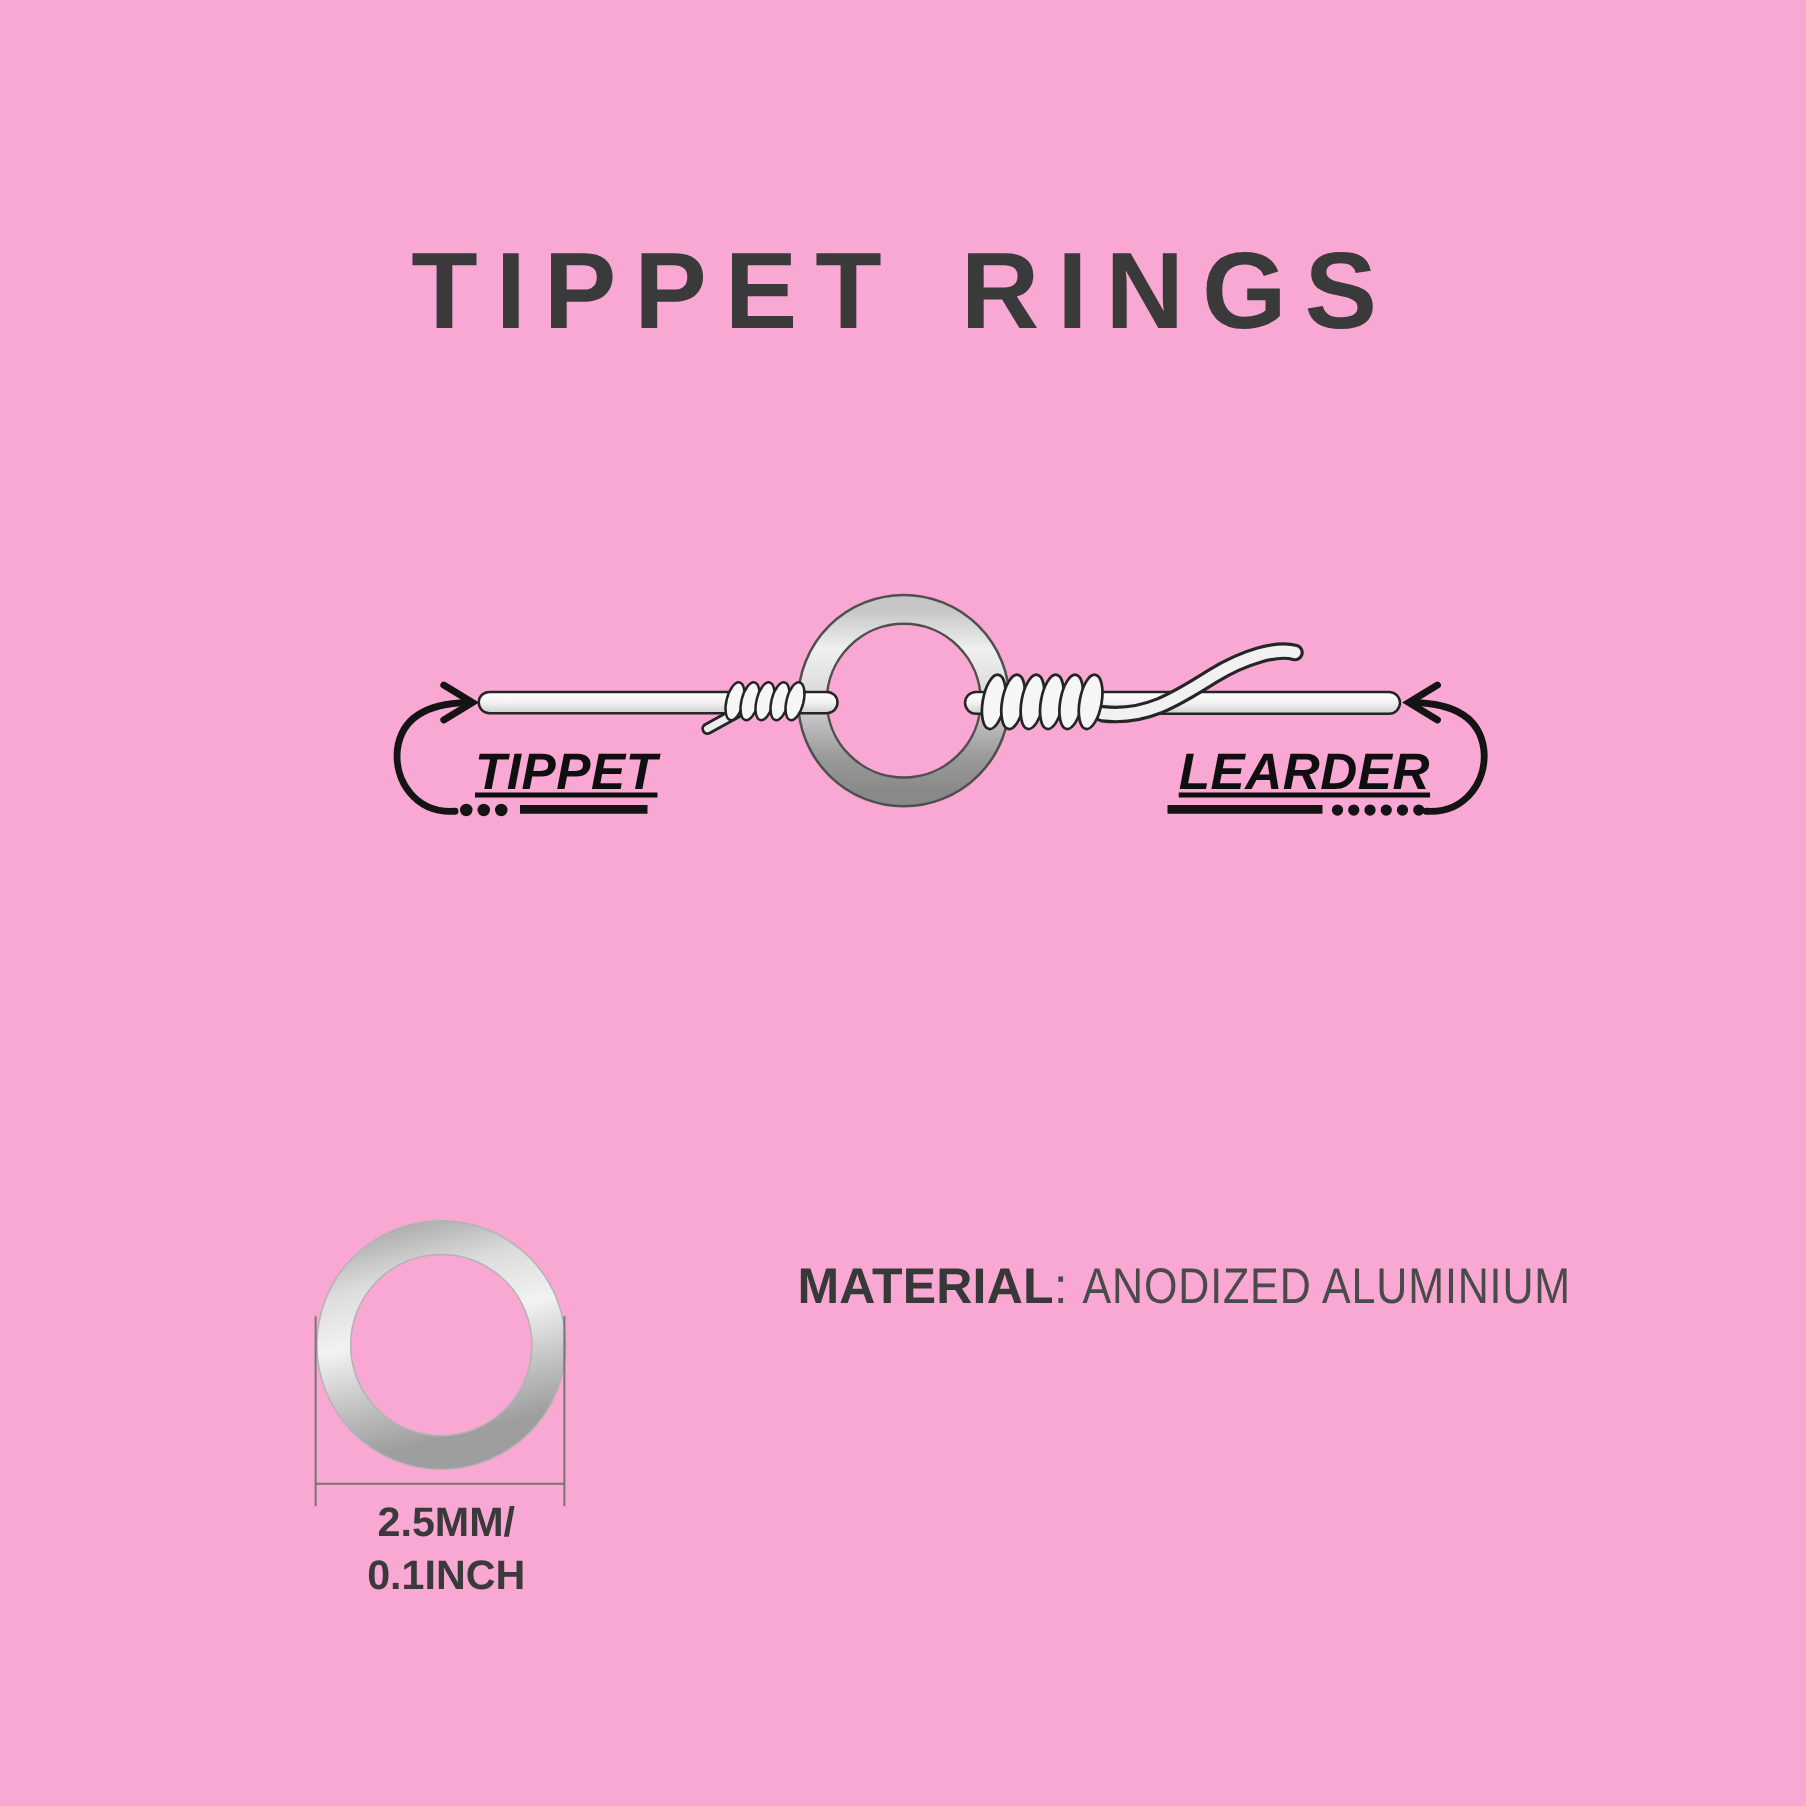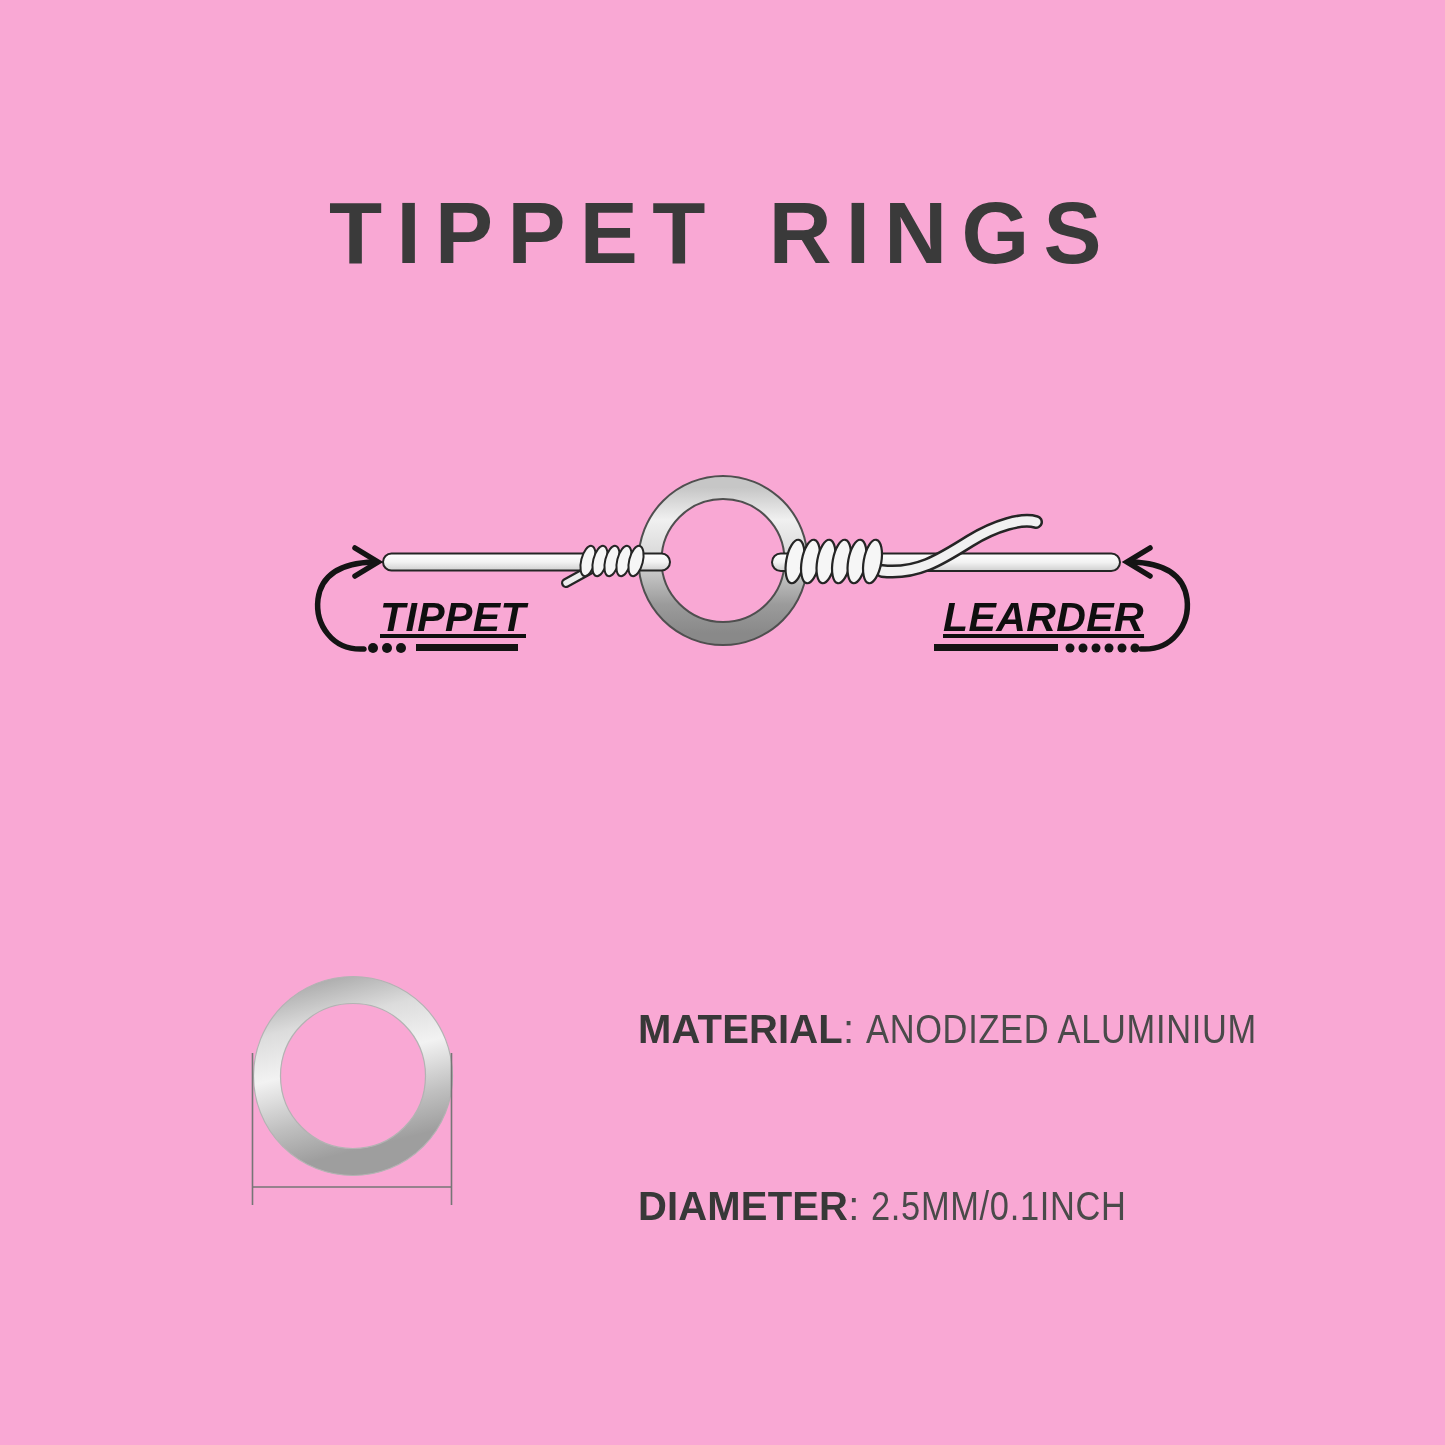--- a/index.html
+++ b/index.html
@@ -180,21 +180,22 @@
         <circle cx="353" cy="1076" r="99.5" fill="none" stroke="#b3b3b3" stroke-width="1.2"></circle>
         <circle cx="353" cy="1076" r="72.5" fill="none" stroke="#b3b3b3" stroke-width="1.2"></circle>
       </g>
       <path d="M252.5 1053 V1205 M451.5 1053 V1205 M252.5 1187 H451.5" stroke="#767676" stroke-width="1.6" fill="none"></path>
     </g>
   </svg>
 
   <div class="knot-label tippet">TIPPET</div>
   <div class="knot-label leader">LEARDER</div>
 
+  <div class="dim-label">
+    <div>2.5MM/</div>
+    <div>0.1INCH</div>
+  </div>
 
   <div class="spec-row r0">
     <span class="label">MATERIAL</span><span class="colon">:</span><span class="value">ANODIZED ALUMINIUM</span>
   </div>
-  <div class="spec-row r2">
-    <span class="label">DIAMETER</span><span class="colon">:</span><span class="value">2.5MM/0.1INCH</span>
-  </div>
 
 </div>
 
 </body></html>

